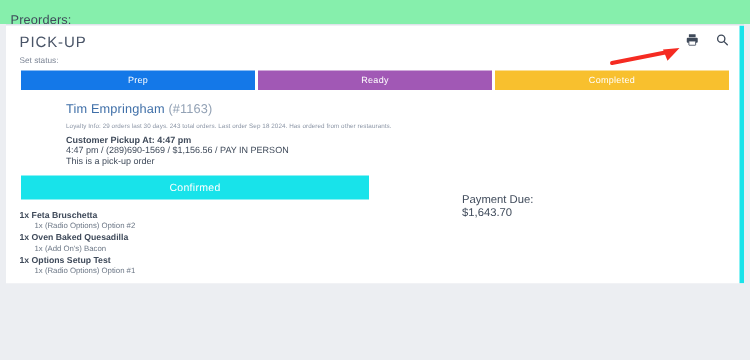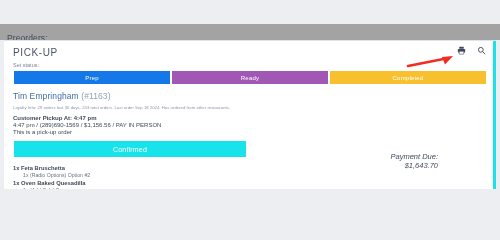--- a/index.html
+++ b/index.html
@@ -20,22 +20,21 @@
   #root {
     position: relative;
     width: 500px;
     height: 189px;
   }
 
   
   .topbar {
     height: 16px;
     padding: 3px 0 0 7px;
-    background: #a3a3a3;
-    margin-top: 24px;
+    background: #86efac;
   }
   .topbar-title {
     font-size: 8.5px;
     color: #3f4a5a;
     letter-spacing: .1px;
   }
 
   
   .card {
     position: absolute;
@@ -121,20 +120,21 @@
     font-family: inherit;
     letter-spacing: .2px;
   }
   .status-prep      { background: #1478e8; }
   .status-ready     { background: #a158b5; }
   .status-completed { background: #f8c02e; }
 
   
   .card-body {
     padding: 7px 0 0 9px;
+    margin-left: 31px;
   }
   .cust-name-row {
     font-size: 8.5px;
     color: #3f6fa8;
     letter-spacing: .1px;
   }
   .cust-name { color: #3f6fa8; }
   .cust-id   { color: #93a2b5; }
 
   .loyalty {
@@ -173,25 +173,24 @@
     font-family: inherit;
     font-size: 7px;
     letter-spacing: .2px;
     cursor: pointer;
   }
 
   
   .payment-due {
     position: absolute;
     top: 111px;
-    left: 314px;
+    left: 304px;
     width: 120px;
-    text-align: right;
+    text-align: left;
     line-height: 1.25;
-    font-style: italic;
   }
   .payment-label  { font-size: 7.5px; color: #3f4a5a; }
   .payment-amount { font-size: 7.5px; color: #3f4a5a; }
 
   
   .items {
     margin: 8px 0 0 9px;
   }
   .item-name {
     font-size: 5.8px;

